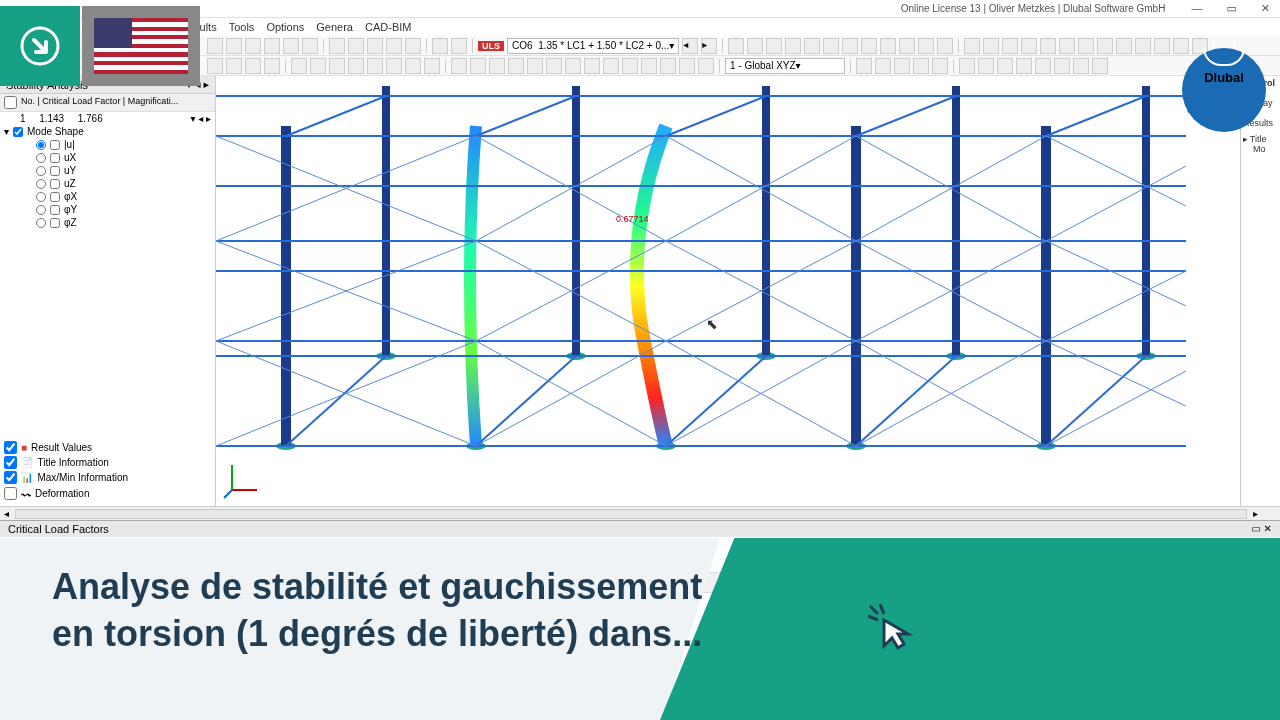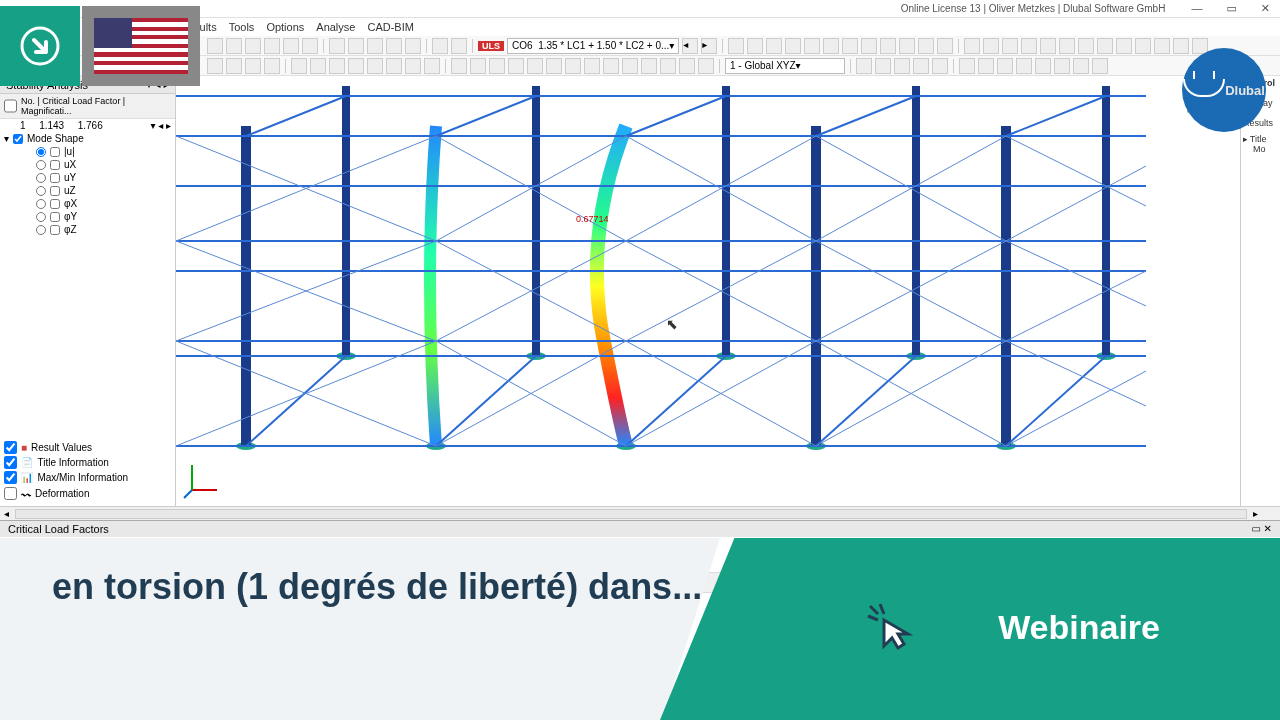--- a/index.html
+++ b/index.html
@@ -19,21 +19,21 @@
 .toolbar { height: 20px; background: #f8f8f8; border-bottom: 1px solid #e0e0e0; display: flex; align-items: center; padding: 0 4px; gap: 3px; font-size: 10px; }
 .toolbar .tb-btn { width: 16px; height: 16px; background: #eee; border: 1px solid #ccc; display: inline-block; }
 .toolbar .tb-sep { width: 1px; height: 14px; background: #ccc; margin: 0 2px; }
 .toolbar .tb-combo { height: 16px; border: 1px solid #bbb; background: #fff; padding: 0 4px; font-size: 10px; display: flex; align-items: center; }
 .tb-badge-uls { background: #d32f2f; color: #fff; padding: 0 4px; font-size: 9px; font-weight: bold; }
 
 
 .main-area { display: flex; height: 430px; position: relative; }
 
 
-.left-panel { width: 176px; background: #fff; border-right: 1px solid #ccc; font-size: 10px; }
+.left-panel { width: 216px; background: #fff; border-right: 1px solid #ccc; font-size: 10px; }
 .panel-header { background: #e8e8e8; padding: 2px 6px; font-size: 11px; display: flex; align-items: center; border-bottom: 1px solid #ccc; }
 .panel-header .arrow { margin-left: auto; }
 .tree-header { background: #f0f0f0; padding: 2px 4px; font-size: 9px; display: flex; gap: 4px; border-bottom: 1px solid #ddd; }
 .tree-row { padding: 1px 4px; font-size: 10px; display: flex; align-items: center; gap: 4px; }
 .tree-row input[type="checkbox"], .tree-row input[type="radio"] { width: 10px; height: 10px; margin: 0; }
 .tree-indent { padding-left: 20px; }
 .tree-indent-2 { padding-left: 36px; }
 
 .left-bottom { position: absolute; bottom: 4px; left: 4px; font-size: 10px; width: 172px; }
 .left-bottom .cb-row { display: flex; align-items: center; gap: 4px; padding: 1px 0; }
@@ -70,21 +70,21 @@
 
 
 .corner-badge { position: absolute; top: 6px; left: 0; width: 80px; height: 80px; background: #16a085; display: flex; align-items: center; justify-content: center; z-index: 100; }
 .corner-badge svg { width: 40px; height: 40px; }
 .flag-badge { position: absolute; top: 6px; left: 82px; width: 118px; height: 80px; background: #888; z-index: 100; padding: 12px 8px; display:flex; align-items:center; justify-content:center;}
 .flag { width: 94px; height: 56px; position: relative; background: #fff; }
 .flag .stripe { position: absolute; left: 0; width: 100%; height: 4.3px; background: #b22234; }
 .flag .canton { position: absolute; top: 0; left: 0; width: 38px; height: 30px; background: #3c3b6e; }
 
 
-.dlubal-logo { position: absolute; top: 48px; right: 14px; width: 84px; height: 84px; border-radius: 50%; background: #1a6bb3; display: flex; flex-direction: row; align-items: center; justify-content: center; color: #e5e5e5; z-index: 100; }
+.dlubal-logo { position: absolute; top: 48px; right: 14px; width: 84px; height: 84px; border-radius: 50%; background: #1a6bb3; display: flex; flex-direction: column; align-items: center; justify-content: flex-start; color: #000000; z-index: 100; }
 .dlubal-logo .bridge { width: 42px; height: 18px; border: 2px solid #fff; border-top: none; border-radius: 0 0 20px 20px; margin-bottom: 4px; position: relative; }
 .dlubal-logo .bridge::before, .dlubal-logo .bridge::after { content:''; position:absolute; top:-8px; width:2px; height:8px; background:#fff; }
 .dlubal-logo .bridge::before { left: 8px; }
 .dlubal-logo .bridge::after { right: 8px; }
 .dlubal-logo .logo-text { font-size: 13px; font-weight: 600; }
 
 .hscroll { height: 14px; background: #f0f0f0; border-top: 1px solid #ccc; display:flex; align-items:center; font-size:10px; padding: 0 4px; gap:6px;}
 .hscroll .bar { flex:1; height:10px; background:#e8e8e8; border:1px solid #ccc;}
 </style>
 </head>
@@ -98,21 +98,21 @@
     <span>—</span>
     <span>▭</span>
     <span>✕</span>
   </div>
 </div>
 
 <div class="menubar">
   <span>Results</span>
   <span>Tools</span>
   <span>Options</span>
-  <span>Analyse</span>
+  <span>Genera</span>
   <span>CAD-BIM</span>
 </div>
 
 <div class="toolbar">
   <span style="width:200px"></span>
   <span class="tb-btn"></span>
   <span class="tb-btn"></span>
   <span class="tb-btn"></span>
   <span class="tb-btn"></span>
   <span class="tb-btn"></span>
@@ -475,33 +475,33 @@
     <div class="col" style="width:60px">Mode</div>
     <div class="col" style="width:120px">Critical Load Factor</div>
     <div class="col" style="width:140px">Magnification Factor</div>
   </div>
 </div>
 
 <div class="banner">
   <div class="bg-left"></div>
   <div class="bg-right"></div>
   <div class="title-text">
+    <div>Analyse de stabilité et gauchissement</div>
     <div>en torsion (1 degrés de liberté) dans...</div>
   </div>
   <div class="cursor-icon">
     <svg width="60" height="60" viewBox="0 0 60 60">
       <g stroke="#213d54" stroke-width="3" fill="none">
         <line x1="20" y1="8" x2="24" y2="18"></line>
           <line x1="8" y1="20" x2="18" y2="24"></line>
         <line x1="10" y1="10" x2="18" y2="18"></line>
       </g>
       <path d="M 24 24 L 24 50 L 32 42 L 38 52 L 44 48 L 38 38 L 48 38 Z" fill="#fff" stroke="#213d54" stroke-width="3"></path>
     </svg>
   </div>
-  <div class="webinar-label">Webinaire</div>
 </div>
 
 <div class="corner-badge">
   <svg viewBox="0 0 40 40">
       <circle cx="20" cy="20" r="18" fill="none" stroke="#fff" stroke-width="3"></circle>
       <path d="M 14 14 L 26 26 M 26 26 L 26 16 M 26 26 L 16 26" stroke="#fff" stroke-width="4" fill="none" stroke-linecap="round"></path>
     </svg>
 </div>
 <div class="flag-badge">
   <div class="flag">

